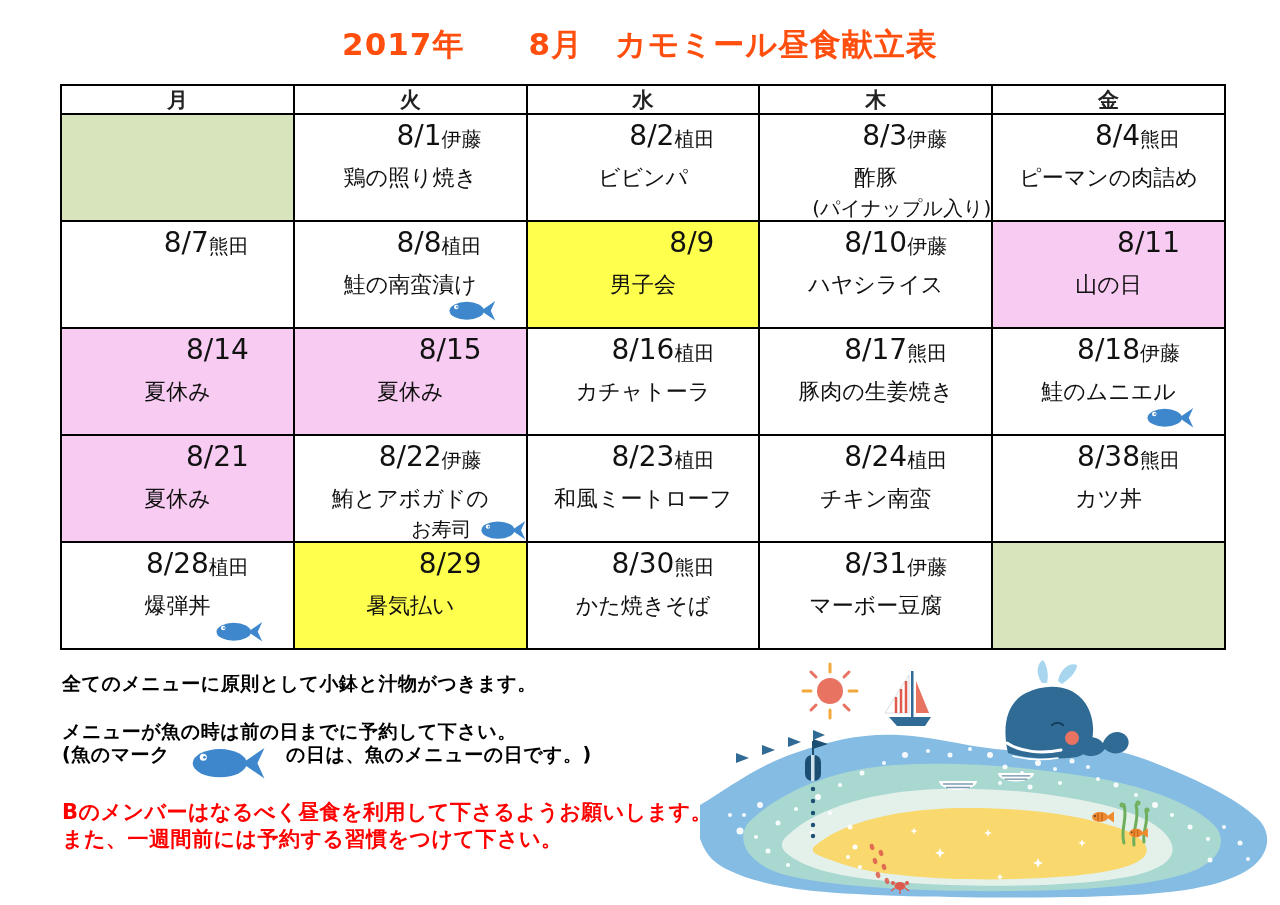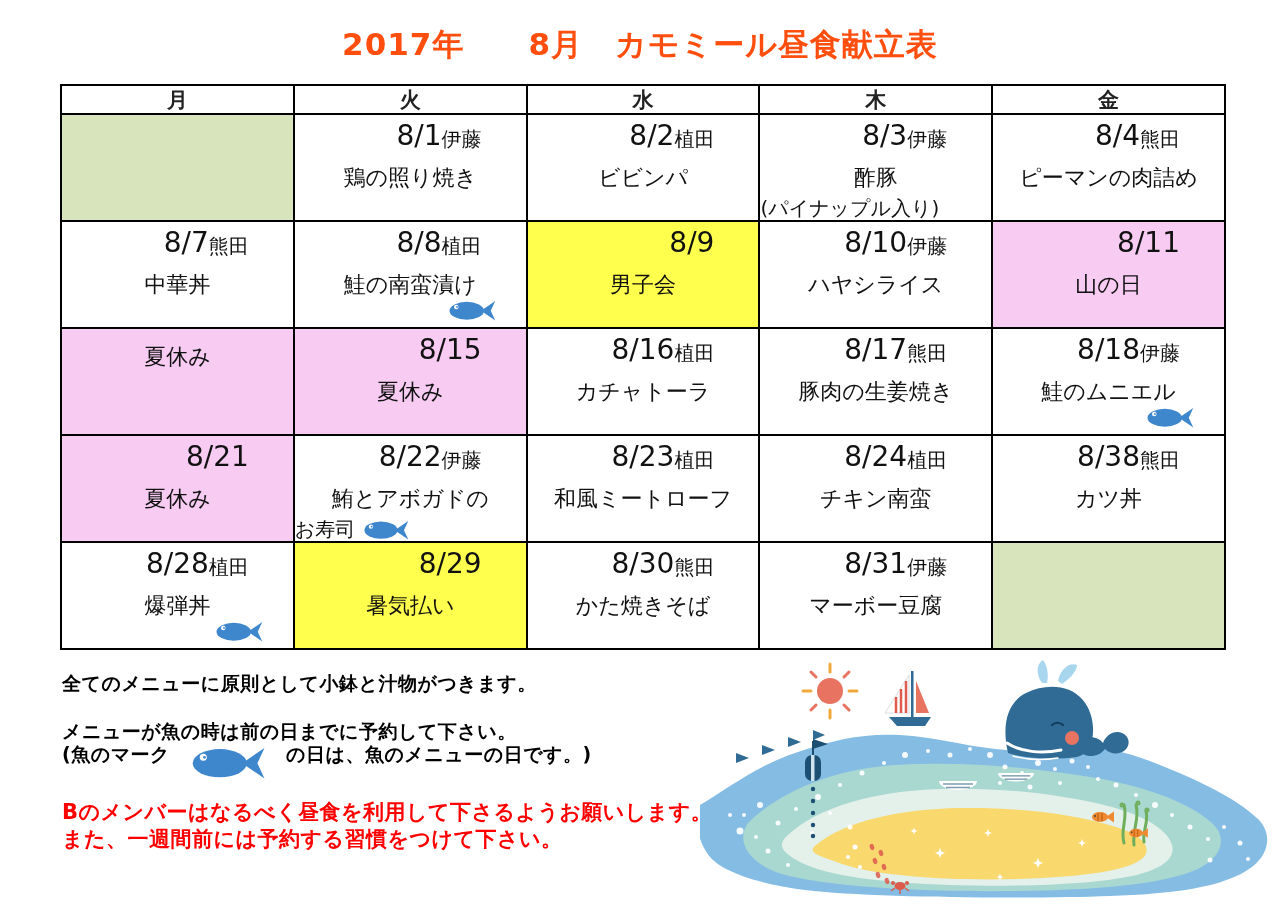--- a/index.html
+++ b/index.html
@@ -15,21 +15,21 @@
               font-size:21px;font-weight:bold;color:#222;}
   .cell{background:#fff;position:relative;overflow:hidden;}
   .bg-pink{background:var(--pink);}
   .bg-yellow{background:var(--yellow);}
   .bg-green{background:var(--green);}
   .cell-head{display:flex;justify-content:flex-end;align-items:flex-end;
              padding:7px 44px 0 20px;}
   .date{font-size:28px;line-height:1;}
   .name{font-size:20px;line-height:1.1;}
   .menu{text-align:center;font-size:22px;margin-top:13px;}
-  .menu2{text-align:left;font-size:20px;margin-top:2px;white-space:nowrap;}
+  .menu2{text-align:right;font-size:20px;margin-top:2px;white-space:nowrap;}
   .fish-abs{position:absolute;right:30px;bottom:4px;width:48px;height:26px;}
   .fish-inline{width:46px;height:25px;vertical-align:-6px;margin-left:8px;}
   .note{position:absolute;margin:0;font-size:19px;font-weight:bold;color:#000;
         letter-spacing:.5px;white-space:nowrap;}
   .note-1{top:671px;left:62px;}
   .note-2{top:719px;left:62px;}
   .fish-line{top:742px;left:62px;display:flex;gap:10px;}
   .fish-note{width:96px;height:40px;}
   .warning{position:absolute;left:62px;margin:0;font-size:21px;font-weight:bold;
            color:var(--red);letter-spacing:.5px;white-space:nowrap;}
@@ -79,21 +79,20 @@
             <span class="date">8/4</span>
             <span class="name">熊田</span>
           </div>
         <div class="menu">ピーマンの肉詰め</div>
       </div>
       <div class="cell">
         <div class="cell-head">
             <span class="date">8/7</span>
             <span class="name">熊田</span>
           </div>
-        <div class="menu">中華丼</div>
       </div>
       <div class="cell">
         <div class="cell-head">
             <span class="date">8/8</span>
             <span class="name">植田</span>
           </div>
         <div class="menu">鮭の南蛮漬け</div>
         <svg class="fish-abs" viewBox="0 0 64 34">
   <ellipse cx="25" cy="18" rx="23" ry="12" style="fill:var(--fish)"></ellipse>
   <path d="M44,18 L63,5 L57,18 L63,31 Z" style="fill:var(--fish)"></path>
@@ -116,20 +115,24 @@
         <div class="menu">ハヤシライス</div>
       </div>
       <div class="cell bg-pink">
         <div class="cell-head">
             <span class="date">8/11</span>
 
           </div>
         <div class="menu">山の日</div>
       </div>
       <div class="cell bg-pink">
+        <div class="cell-head">
+            <span class="date">8/14</span>
+
+          </div>
         <div class="menu">夏休み</div>
       </div>
       <div class="cell bg-pink">
         <div class="cell-head">
             <span class="date">8/15</span>
 
           </div>
         <div class="menu">夏休み</div>
       </div>
       <div class="cell">

